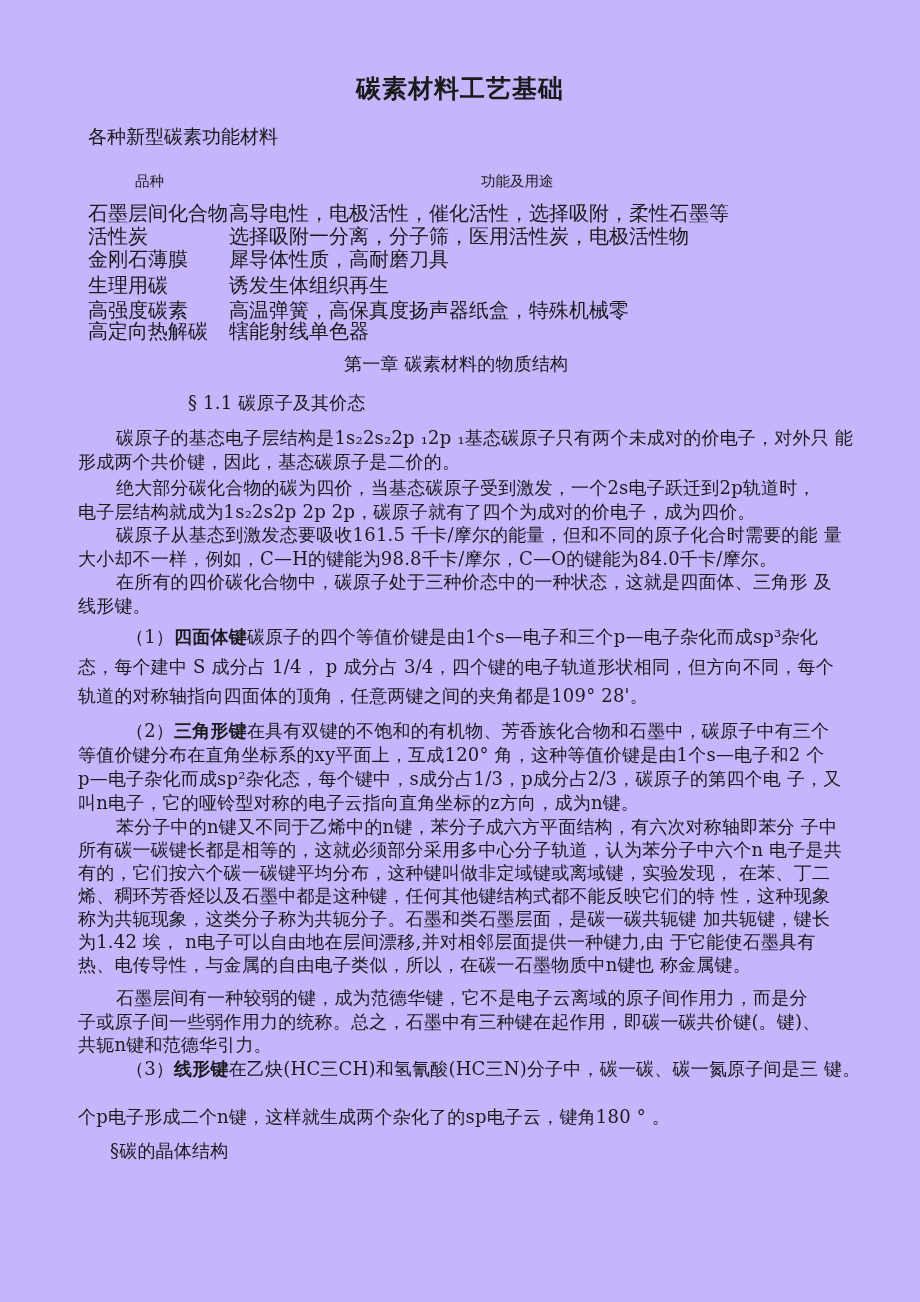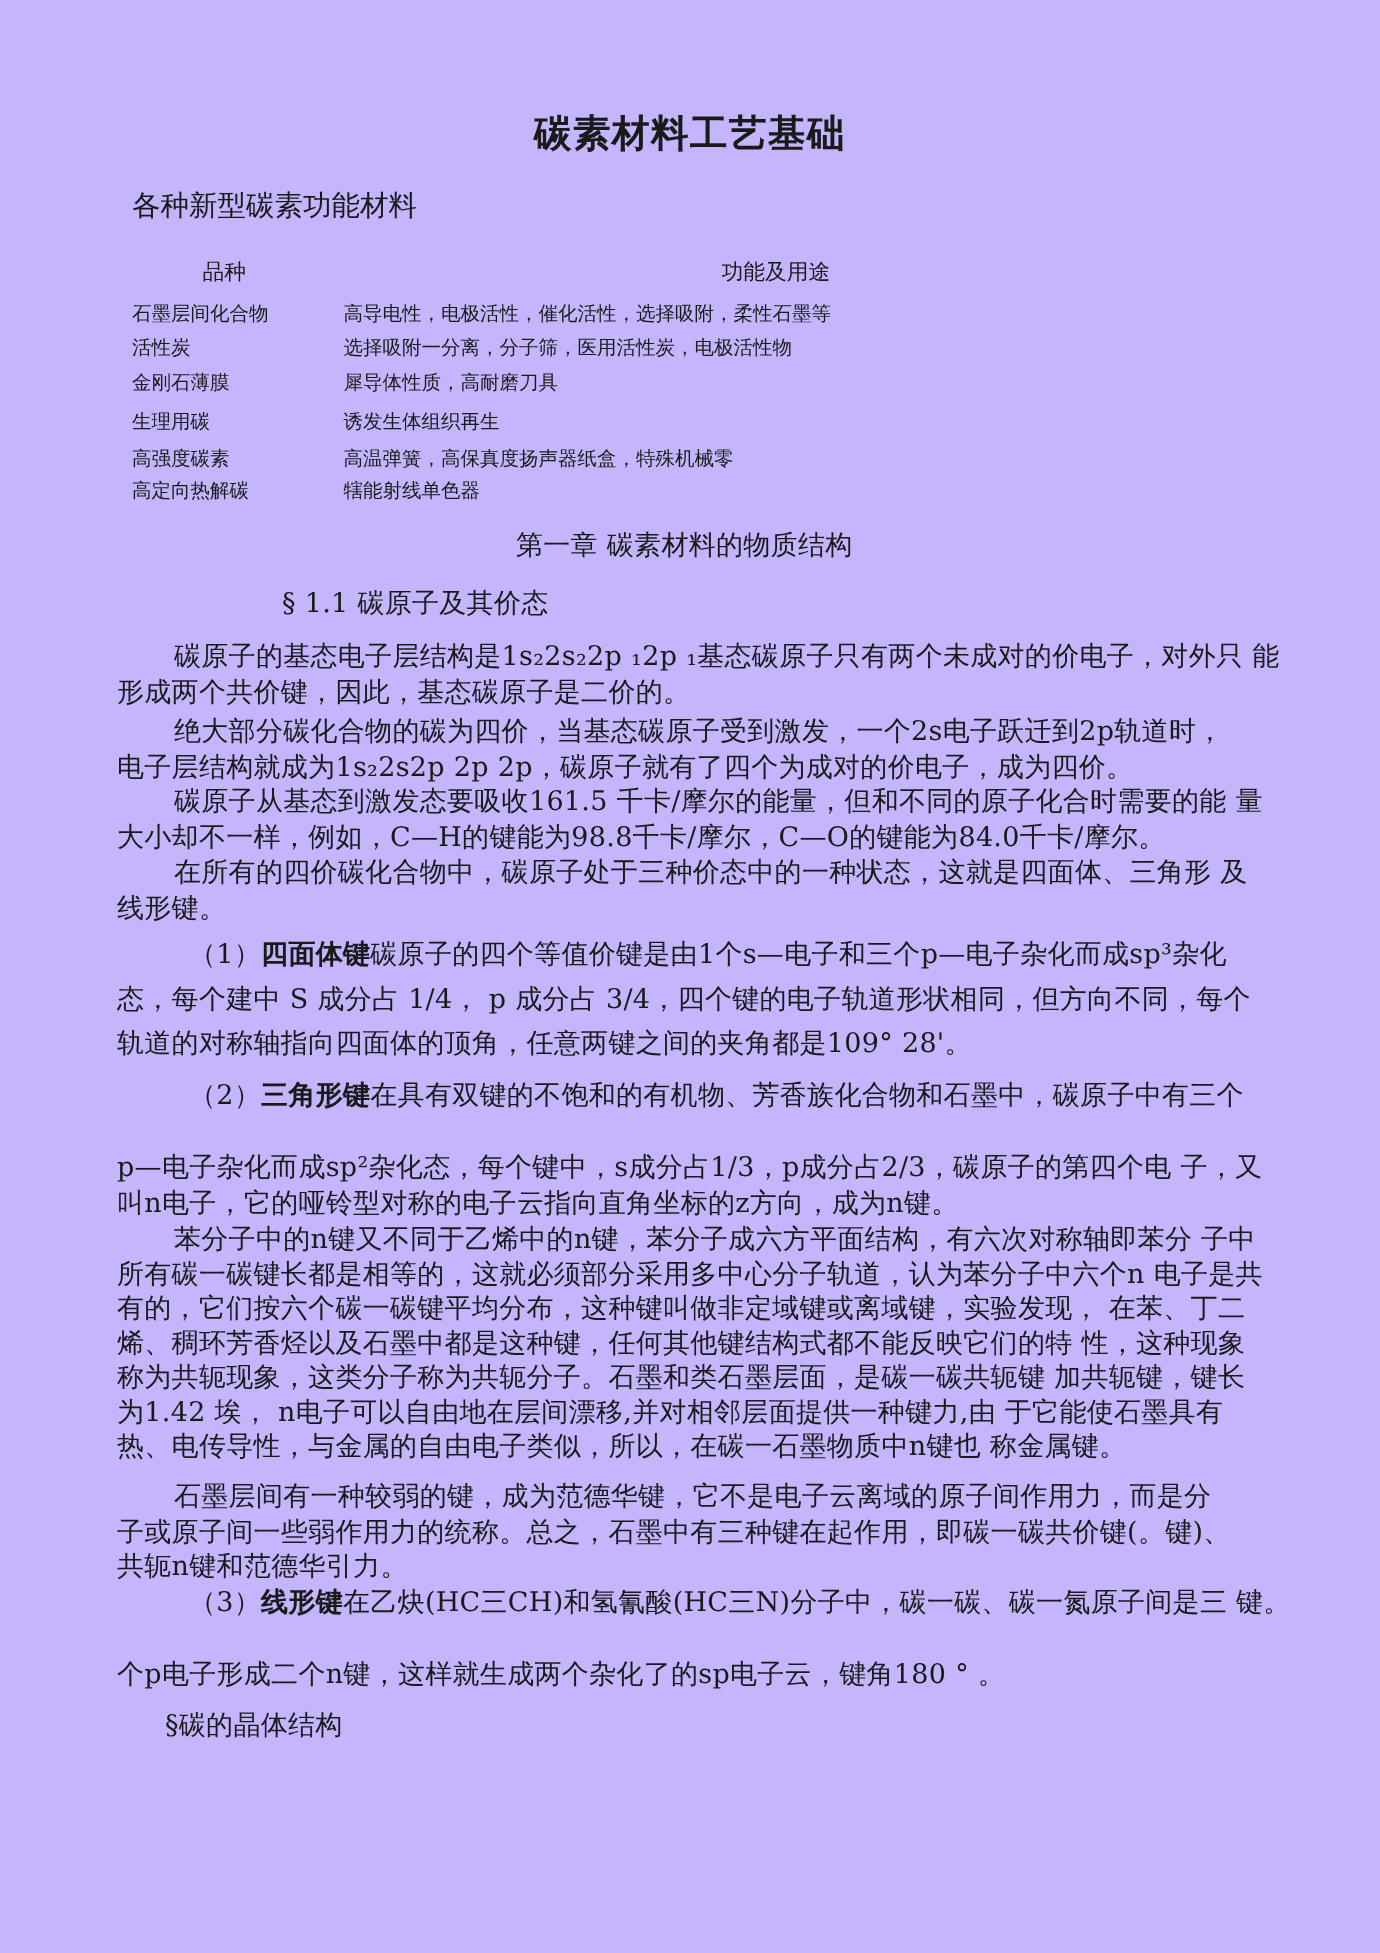--- a/index.html
+++ b/index.html
@@ -4,21 +4,21 @@
 <style>
   html, body { margin:0; padding:0; background:#ffffff; }
   body { width:920px; height:1302px; position:relative; overflow:hidden;
          font-family:"DejaVu Serif","Liberation Serif",serif; color:#1a1a1a; }
   .page { position:absolute; left:0; top:0; width:920px; height:1302px; background:#c4b5fd; }
   .ln { position:absolute; white-space:nowrap; font-size:18px; line-height:20px; letter-spacing:0.2px; }
   .title { position:absolute; left:0; width:920px; top:72px; text-align:center;
            font-family:"DejaVu Sans","Liberation Sans",sans-serif; font-weight:bold; font-size:25px; letter-spacing:1px; }
   .subtitle { position:absolute; left:88px; top:124px; font-size:19px; }
   .th { position:absolute; top:172px; font-size:14.5px; }
-  .td { position:absolute; font-size:13px; white-space:nowrap; }
+  .td { position:absolute; font-size:20px; white-space:nowrap; }
   .b { font-weight:bold; font-family:"DejaVu Sans","Liberation Sans",sans-serif; }
 </style>
 </head>
 <body>
 
 <div class="page">
 
   <div class="title">碳素材料工艺基础</div>
   <div class="subtitle">各种新型碳素功能材料</div>
 
@@ -57,20 +57,21 @@
 
   <div class="ln" style="left:126px;top:627px;">
     <span>（1）</span><span class="b">四面体键</span><span>碳原子的四个等值价键是由1个s—电子和三个p—电子杂化而成sp³杂化</span>
   </div>
   <div class="ln" style="left:78px;top:657px;">态，每个建中  S 成分占  1/4，   p 成分占  3/4，四个键的电子轨道形状相同，但方向不同，每个</div>
   <div class="ln" style="left:78px;top:686px;">轨道的对称轴指向四面体的顶角，任意两键之间的夹角都是109°   28'。</div>
 
   <div class="ln" style="left:126px;top:721px;">
     <span>（2）</span><span class="b">三角形键</span><span>在具有双键的不饱和的有机物、芳香族化合物和石墨中，碳原子中有三个</span>
   </div>
+  <div class="ln" style="left:78px;top:745px;">等值价键分布在直角坐标系的xy平面上，互成120° 角，这种等值价键是由1个s—电子和2 个</div>
   <div class="ln" style="left:78px;top:769px;">p—电子杂化而成sp²杂化态，每个键中，s成分占1/3，p成分占2/3，碳原子的第四个电  子，又</div>
   <div class="ln" style="left:78px;top:793px;">叫n电子，它的哑铃型对称的电子云指向直角坐标的z方向，成为n键。</div>
 
   <div class="ln" style="left:116px;top:817px;">苯分子中的n键又不同于乙烯中的n键，苯分子成六方平面结构，有六次对称轴即苯分  子中</div>
   <div class="ln" style="left:78px;top:840px;">所有碳一碳键长都是相等的，这就必须部分采用多中心分子轨道，认为苯分子中六个n 电子是共</div>
   <div class="ln" style="left:78px;top:863px;">有的，它们按六个碳一碳键平均分布，这种键叫做非定域键或离域键，实验发现，  在苯、丁二</div>
   <div class="ln" style="left:78px;top:909px;">称为共轭现象，这类分子称为共轭分子。石墨和类石墨层面，是碳一碳共轭键  加共轭键，键长</div>
   <div class="ln" style="left:78px;top:886px;">烯、稠环芳香烃以及石墨中都是这种键，任何其他键结构式都不能反映它们的特  性，这种现象</div>
   <div class="ln" style="left:78px;top:932px;">为1.42  埃，  n电子可以自由地在层间漂移,并对相邻层面提供一种键力,由   于它能使石墨具有</div>
   <div class="ln" style="left:78px;top:955px;">热、电传导性，与金属的自由电子类似，所以，在碳一石墨物质中n键也  称金属键。</div>

